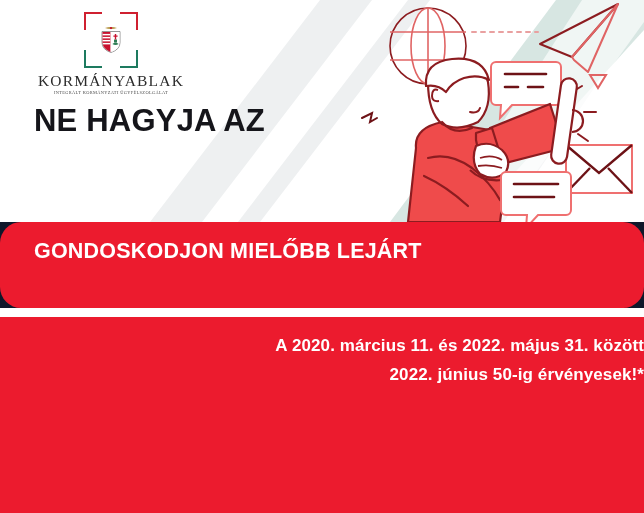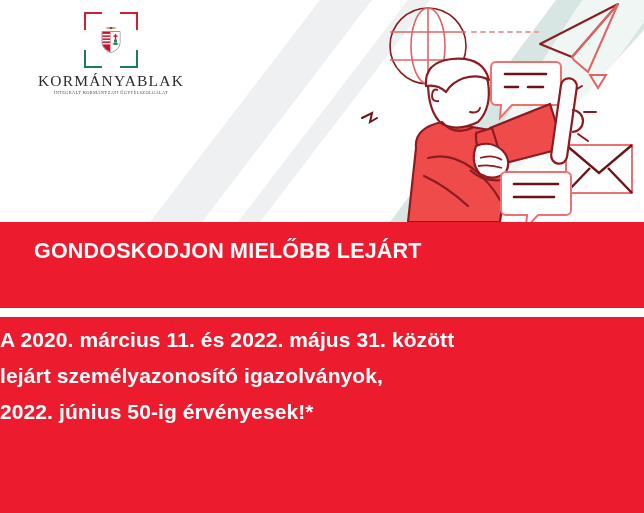--- a/index.html
+++ b/index.html
@@ -109,20 +109,21 @@
   }
 
   
   .band-one {
     position: absolute;
     left: 0;
     top: 222px;
     width: 644px;
     height: 86px;
     background: #ec1b2e;
+    border-radius: 21px;
   }
   .band-one-inner {
     padding: 14px 0 0 34px;
     color: #ffffff;
     font-size: 21.5px;
     font-weight: bold;
     line-height: 1.47;
     letter-spacing: 0.2px;
     white-space: nowrap;
   }
@@ -141,24 +142,24 @@
   
   .band-two {
     position: absolute;
     left: 0;
     top: 317px;
     width: 644px;
     height: 196px;
     background: #ec1b2e;
   }
   .band-two-inner {
-    padding-top: 5px;
-    text-align: left;
+    padding-top: 14px;
+    text-align: right;
     color: #ffffff;
-    font-size: 21px;
+    font-size: 17px;
     font-weight: bold;
     line-height: 1.72;
     letter-spacing: 0.1px;
     white-space: nowrap;
   }
   .band-two-inner .bt-line { display: block; }
 </style>
 </head>
 <body>
 
@@ -199,20 +200,21 @@
           <path d="M11.4 17.6 Q14.5 14.4 17.6 17.6 Q14.5 19.4 11.4 17.6 Z" fill="#2e7d55"></path>
           <path d="M4 1.6 Q10 -0.4 16 1.6 Q10 3.6 4 1.6 Z" fill="#b08d36"></path>
           <circle cx="10" cy="1.6" r="1.1" fill="#c8102e"></circle>
         </svg>
       </div>
       <div class="logo-word">KORMÁNYABLAK</div>
       <div class="logo-sub">INTEGRÁLT KORMÁNYZATI ÜGYFÉLSZOLGÁLAT</div>
     </div>
 
     <div class="headline">
+      <span class="hl-line">NE HAGYJA AZ</span>
     </div>
 
     <svg class="illustration" viewBox="0 0 294 222">
 
       <g fill="#d7e6e2">
         <polygon points="206,0 294,0 294,30 120,222 40,222"></polygon>
       </g>
       <g fill="#ffffff" opacity="0.62">
         <polygon points="232,0 294,0 294,22 150,222 88,222"></polygon>
       </g>
@@ -308,18 +310,17 @@
     <div class="band-one-inner">
       <span class="bl-line">GONDOSKODJON MIELŐBB LEJÁRT</span>
     </div>
   </div>
 
   <div class="divider"></div>
 
   <div class="band-two">
     <div class="band-two-inner">
       <span class="bt-line">A 2020. március 11. és 2022. május 31. között</span>
-      <span class="bt-line">lejárt személyazonosító igazolványok,</span>
       <span class="bt-line">2022. június 50-ig érvényesek!*</span>
     </div>
   </div>
 
 </div>
 
 </body></html>

